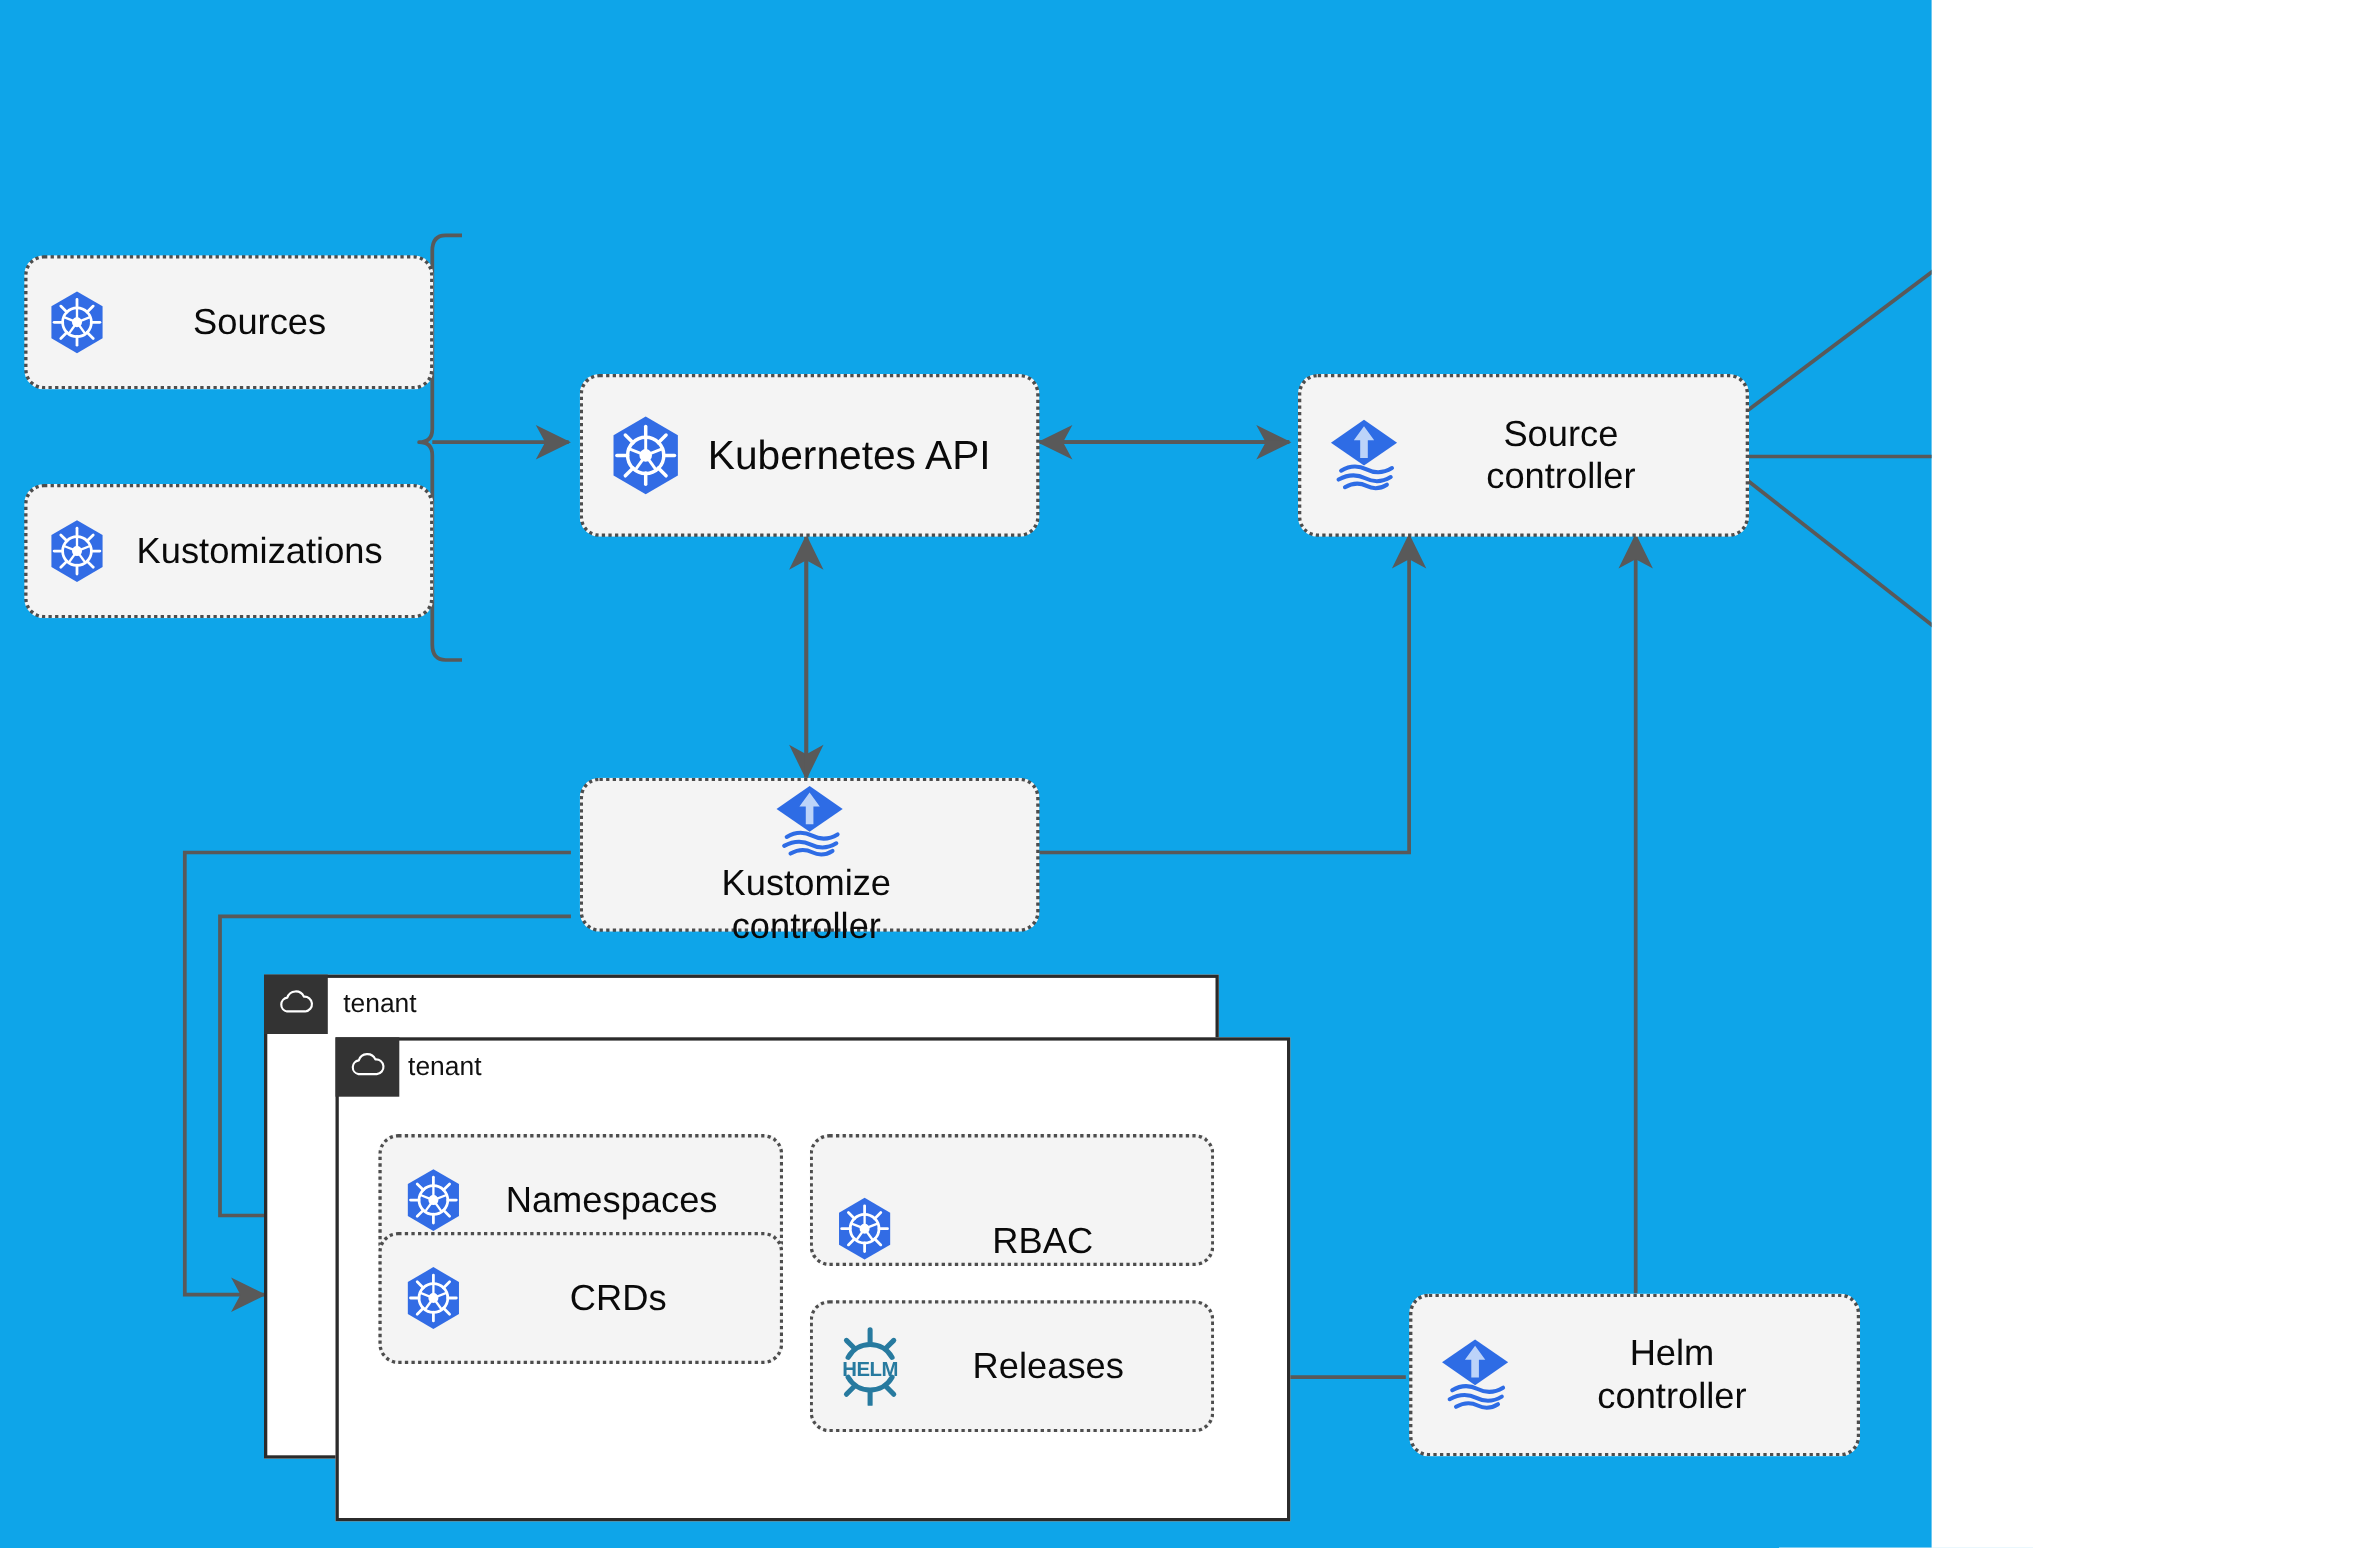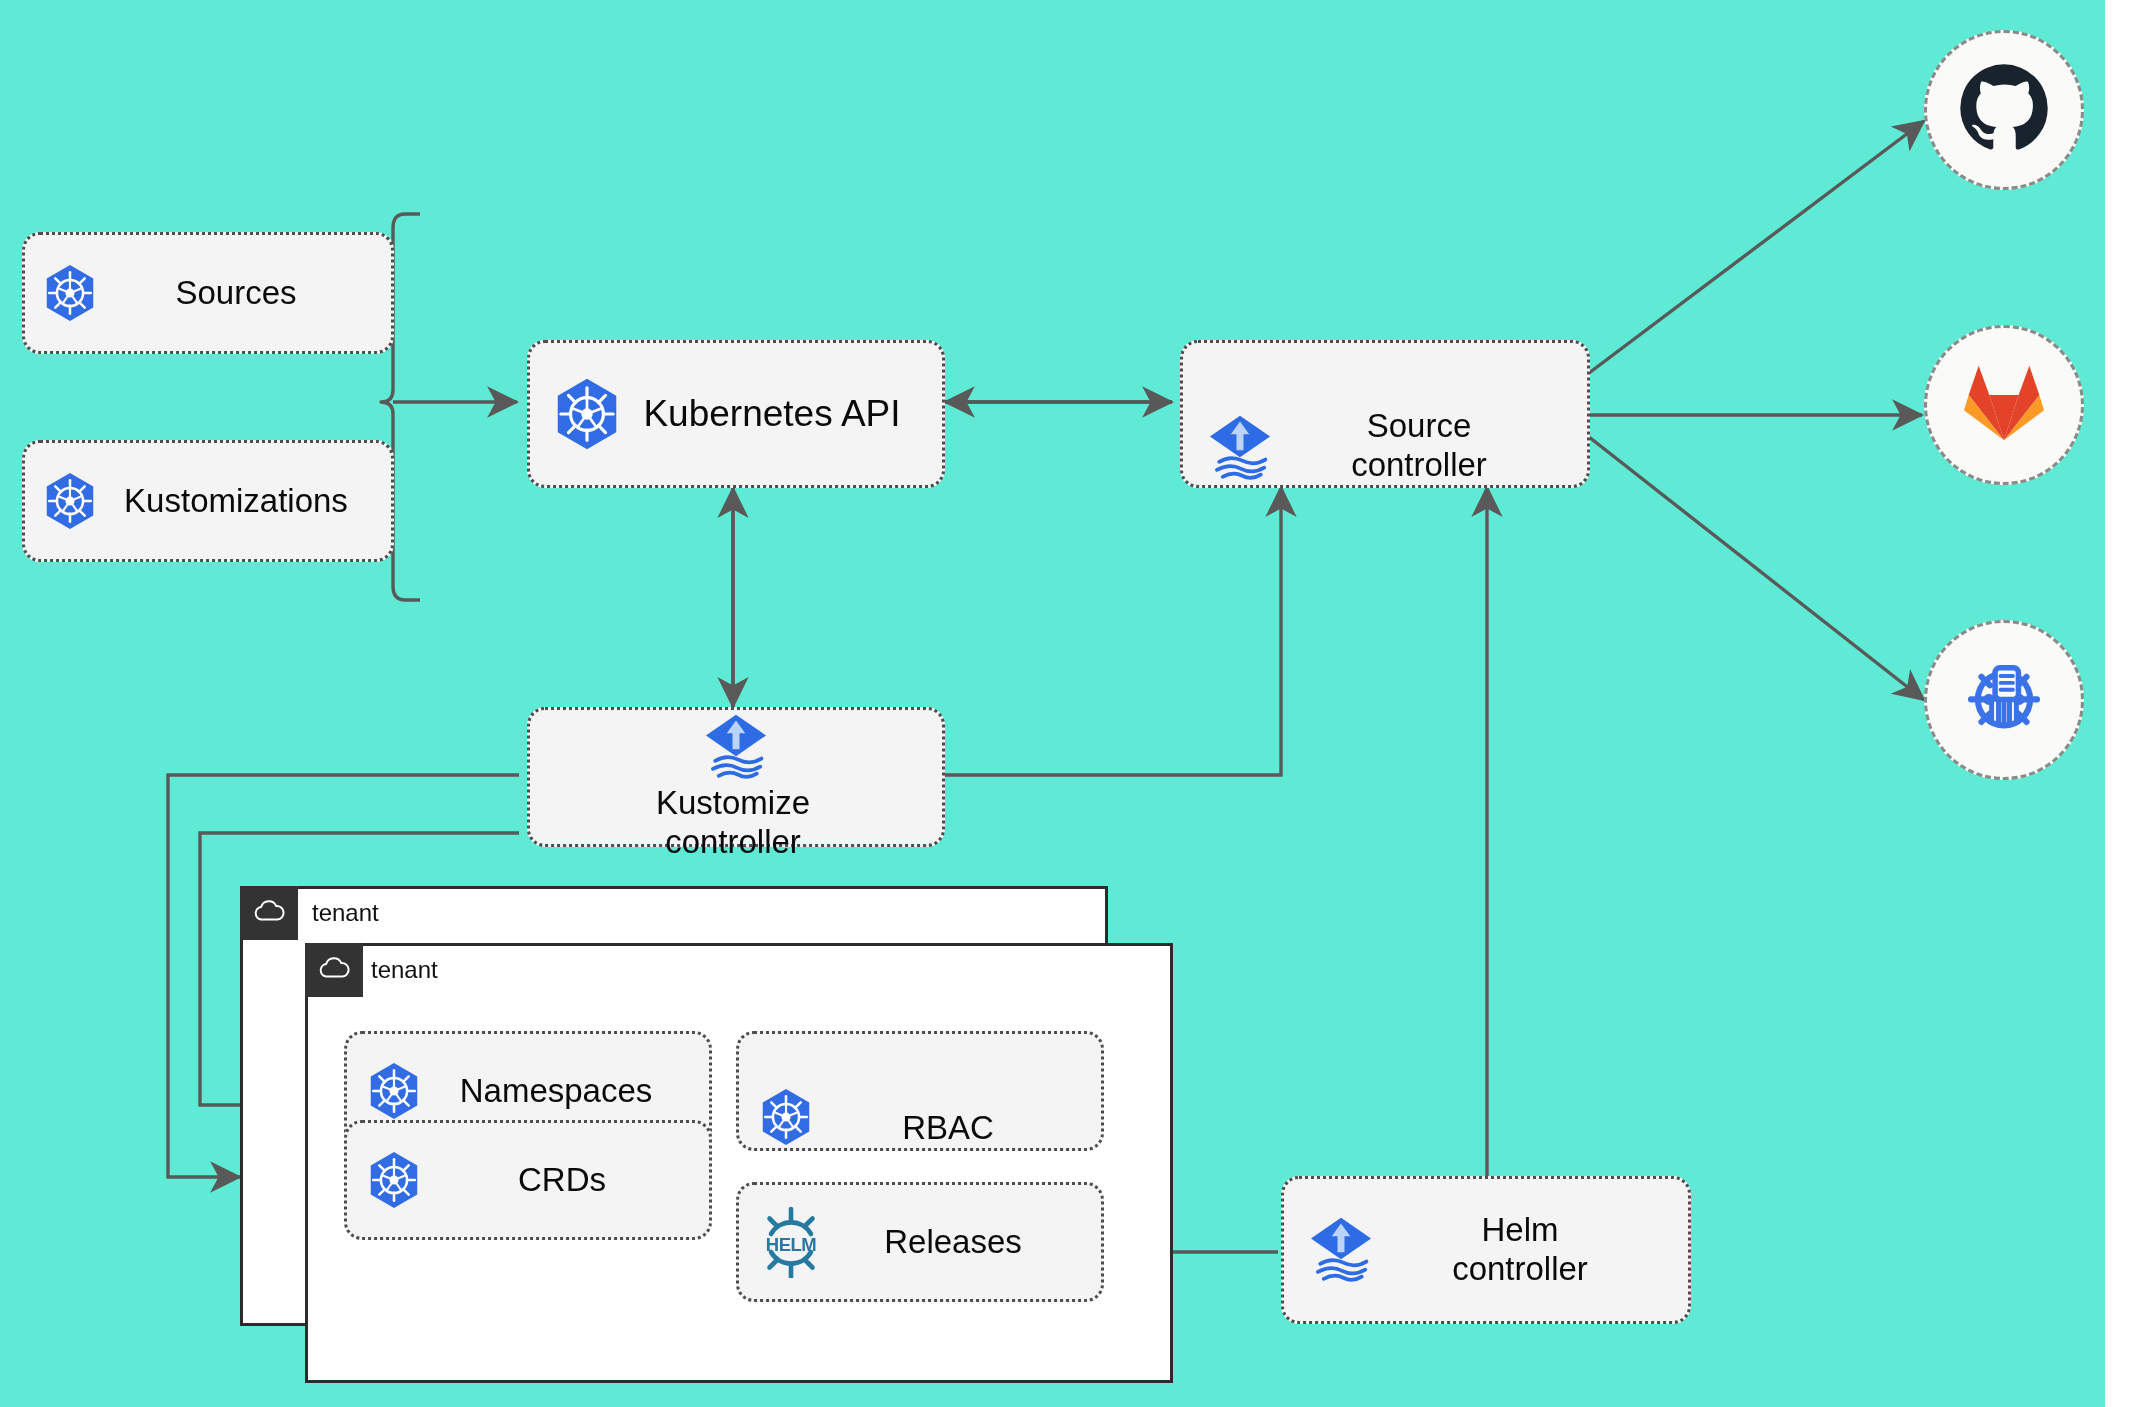--- a/index.html
+++ b/index.html
@@ -6,23 +6,23 @@
     margin: 0;
     padding: 0;
     background: #ffffff;
   }
   body {
     font-family: "Liberation Sans", sans-serif;
     color: #000000;
   }
   #canvas {
     position: relative;
-    width: 2105px;
+    width: 1756px;
     height: 1407px;
-    background: #5eead4;
+    background: #0ea5e9;
     overflow: hidden;
   }
   #edges {
     position: absolute;
     left: 0;
     top: 0;
     width: 2144px;
     height: 1407px;
     pointer-events: none;
     z-index: 5;
@@ -221,21 +221,21 @@
           <line x1="32" y1="32" x2="44.2" y2="27.2"></line>
           <line x1="32" y1="32" x2="39.6" y2="42.6"></line>
           <line x1="32" y1="32" x2="24.4" y2="42.6"></line>
           <line x1="32" y1="32" x2="19.8" y2="27.2"></line>
         </g>
       </svg>
     </span>
     <span class="lbl">Kustomizations</span>
   </div>
 
-  <div class="node" style="left:1180px; top:340px; width:410px; height:148px; padding:0 20px;align-items:flex-end;">
+  <div class="node" style="left:1180px; top:340px; width:410px; height:148px; padding:0 20px;">
     <span class="ico flux-ico">
       <svg viewBox="0 0 64 64" width="74" height="74" aria-hidden="true">
         <path d="M32 4 L58 22 L32 40 L6 22 Z" fill="#2e6ce5"></path>
         <path d="M32 9 L40 20 L35 20 L35 34 L29 34 L29 20 L24 20 Z" fill="#bcd3f9"></path>
         <g fill="none" stroke="#2e6ce5" stroke-width="3.2" stroke-linecap="round">
           <path d="M14 44 Q24 38 34 43 Q44 48 54 42"></path>
           <path d="M12 51 Q23 45 33 50 Q43 55 53 49"></path>
           <path d="M17 57 Q26 52 34 56 Q42 60 50 55"></path>
         </g>
       </svg>

